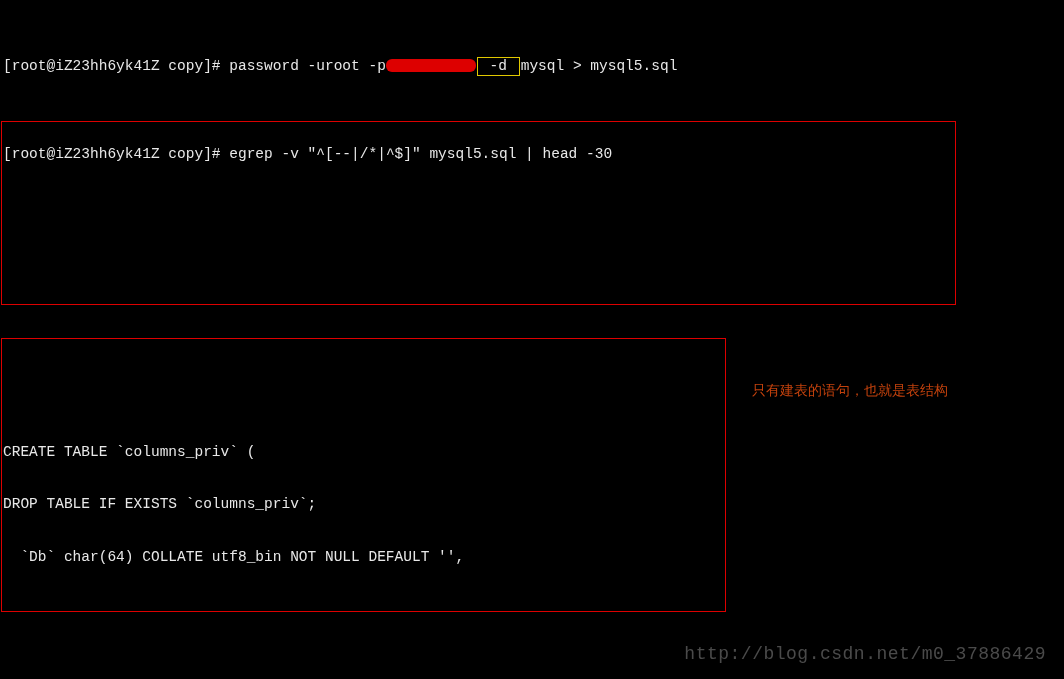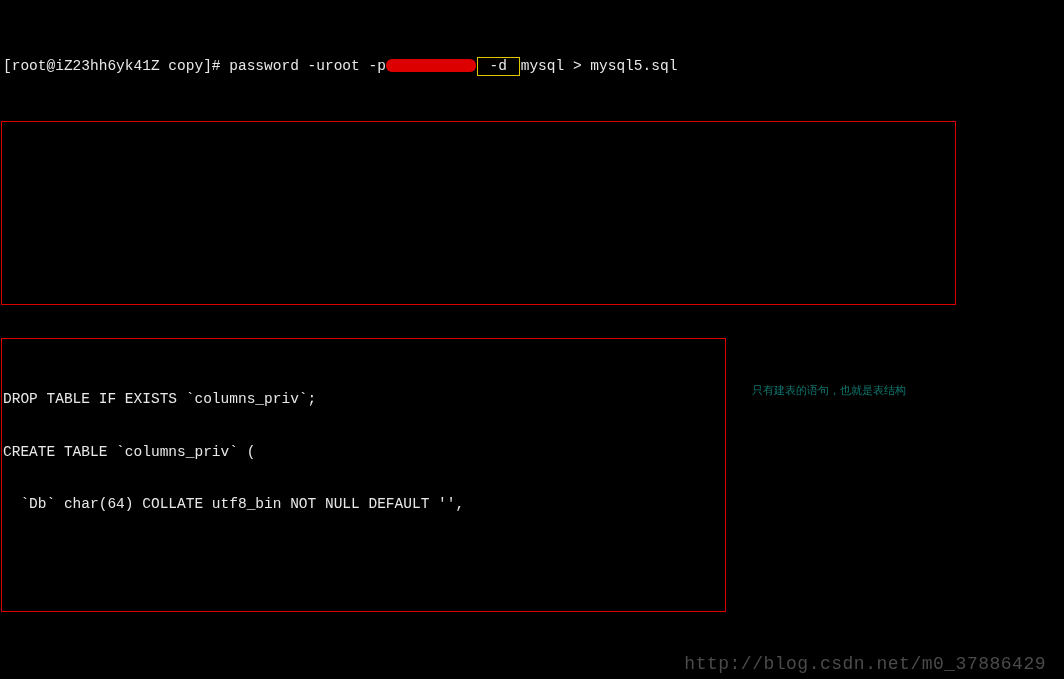--- a/index.html
+++ b/index.html
@@ -7,39 +7,40 @@
     width:1064px;height:679px;
     font-family:"Consolas","Courier New",monospace;
     font-size:14.5px;line-height:17.5px;color:#e8e8e8;
     position:relative;
   }
   .term{white-space:pre;position:relative;padding:4px 3px}
   .line{display:block;min-height:17.5px}
   .redbox{position:absolute;border:1px solid #d00;pointer-events:none}
   .redact{display:inline-block;background:#d00;border-radius:6px;vertical-align:middle}
   .yellbox{display:inline-block;border:1px solid #e0c800;padding:0 3px;margin:0 1px}
-  .annot{position:absolute;color:#0f766e;font-family:"Microsoft YaHei",sans-serif;font-size:11px}
+  .annot{position:absolute;color:#c2410c;font-family:"Microsoft YaHei",sans-serif;font-size:14px}
   .watermark{position:absolute;color:#888;opacity:.55;font-family:"Courier New",monospace;font-size:18px;letter-spacing:.5px}
 </style>
 </head>
 <body>
 
 <div class="term">
 
   <span class="line"><span>[root@iZ23hh6yk41Z copy]# </span><span>password -uroot -p</span><span class="redact" style="width:90px;height:13px"></span><span class="yellbox"><span> -d </span></span><span>mysql &gt; mysql5.sql</span></span>
 
 
+  <span class="line"><span>[root@iZ23hh6yk41Z copy]# </span><span>egrep -v "^[--|/*|^$]" mysql5.sql | head -30</span></span>
 
   <span class="line"> </span>
   <span class="line"> </span>
   <span class="line"> </span>
   <span class="line"> </span>
 
+  <span class="line">CREATE TABLE `columns_priv` (</span>
   <span class="line">DROP TABLE IF EXISTS `columns_priv`;</span>
-  <span class="line">CREATE TABLE `columns_priv` (</span>
   <span class="line">  `Db` char(64) COLLATE utf8_bin NOT NULL DEFAULT '',</span>
   
   
   
   
   
   
 
   
   
@@ -62,13 +63,13 @@
 
   
 
 </div>
 
 <div class="redbox" style="left:1px;top:121px;width:953px;height:182px"></div>
 <div class="redbox" style="left:1px;top:338px;width:723px;height:272px"></div>
 
 <div class="annot" style="left:752px;top:382px">只有建表的语句，也就是表结构</div>
 
-<div class="watermark" style="right:18px;bottom:6px">http://blog.csdn.net/m0_37886429</div>
+<div class="watermark" style="right:18px;bottom:16px">http://blog.csdn.net/m0_37886429</div>
 
 </body></html>

